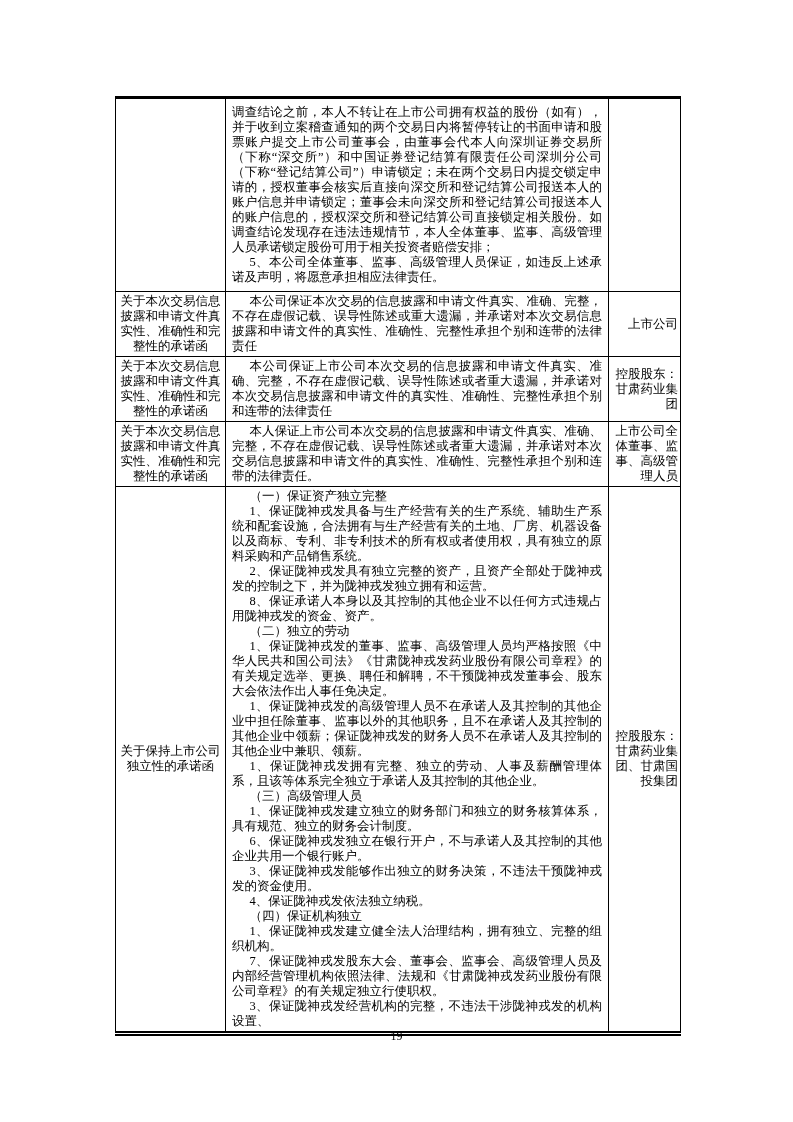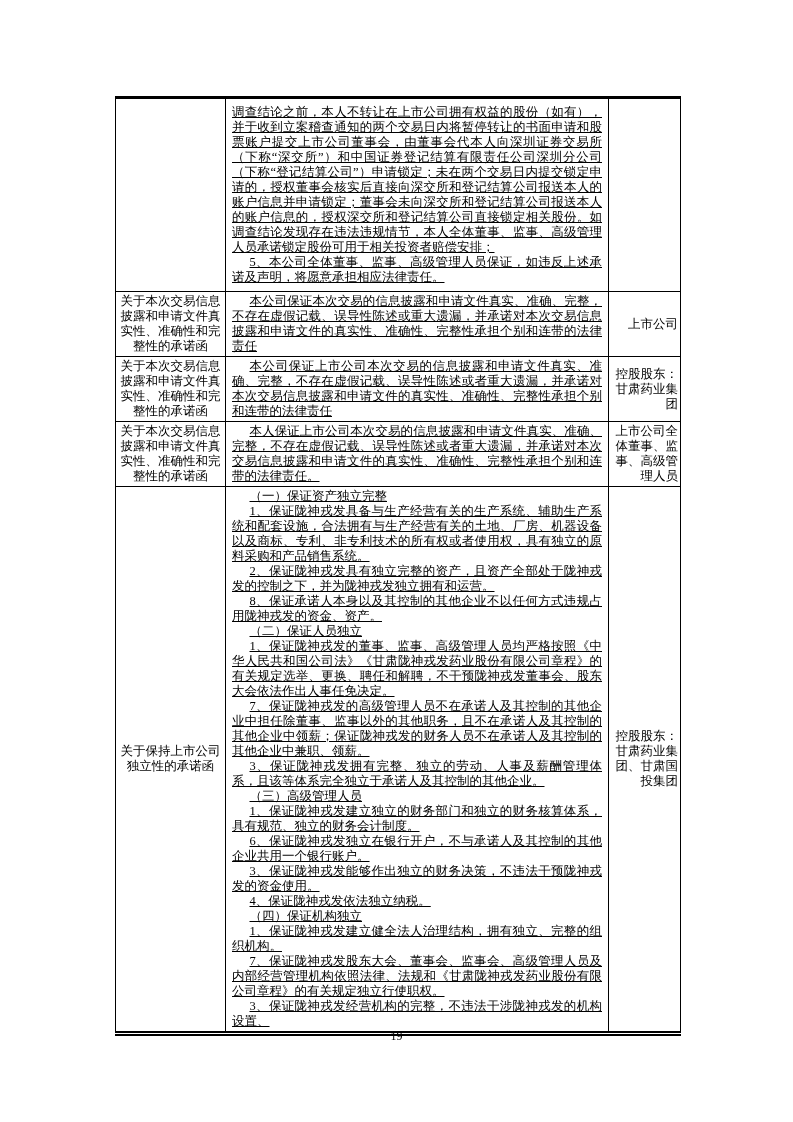--- a/index.html
+++ b/index.html
@@ -20,21 +20,21 @@
     border-top: 3px solid #000;
     border-bottom: 5px double #000;
   }
   .doc-table td {
     border: 1px solid #000;
     vertical-align: middle;
     font-size: 12.5px;
     line-height: 15px;
   }
   .lc { text-align: center; padding: 2px 4px; font-family: Liberation Serif, serif; }
-  .mc { padding: 2px 6px; text-align: justify; text-justify: inter-ideograph; text-decoration: underline; }
+  .mc { padding: 2px 6px; text-align: justify; text-justify: inter-ideograph; }
   .rc { text-align: right; padding: 2px 2px; }
   .mc p { margin: 0; }
   .ind { text-indent: 1.4em; }
   .noind { text-indent: 0; }
   tr.r0 { height: 194px; }
   tr.r1 { height: 61px; }
   tr.r2 { height: 65px; }
   tr.r3 { height: 64px; }
   tr.r4 { height: 541px; }
 
@@ -92,24 +92,24 @@
       <td class="rc">上市公司全体董事、监事、高级管理人员</td>
     </tr>
 
     <tr class="r4">
       <td class="lc">关于保持上市公司独立性的承诺函</td>
       <td class="mc">
         <p class="ind">（一）保证资产独立完整</p>
         <p class="ind">1、保证陇神戎发具备与生产经营有关的生产系统、辅助生产系统和配套设施，合法拥有与生产经营有关的土地、厂房、机器设备以及商标、专利、非专利技术的所有权或者使用权，具有独立的原料采购和产品销售系统。</p>
         <p class="ind">2、保证陇神戎发具有独立完整的资产，且资产全部处于陇神戎发的控制之下，并为陇神戎发独立拥有和运营。</p>
         <p class="ind">8、保证承诺人本身以及其控制的其他企业不以任何方式违规占用陇神戎发的资金、资产。</p>
-        <p class="ind">（二）保证人员独立</p>
+        <p class="ind">（二）独立的劳动</p>
         <p class="ind">1、保证陇神戎发的董事、监事、高级管理人员均严格按照《中华人民共和国公司法》《甘肃陇神戎发药业股份有限公司章程》的有关规定选举、更换、聘任和解聘，不干预陇神戎发董事会、股东大会依法作出人事任免决定。</p>
-        <p class="ind">7、保证陇神戎发的高级管理人员不在承诺人及其控制的其他企业中担任除董事、监事以外的其他职务，且不在承诺人及其控制的其他企业中领薪；保证陇神戎发的财务人员不在承诺人及其控制的其他企业中兼职、领薪。</p>
-        <p class="ind">3、保证陇神戎发拥有完整、独立的劳动、人事及薪酬管理体系，且该等体系完全独立于承诺人及其控制的其他企业。</p>
+        <p class="ind">1、保证陇神戎发的高级管理人员不在承诺人及其控制的其他企业中担任除董事、监事以外的其他职务，且不在承诺人及其控制的其他企业中领薪；保证陇神戎发的财务人员不在承诺人及其控制的其他企业中兼职、领薪。</p>
+        <p class="ind">1、保证陇神戎发拥有完整、独立的劳动、人事及薪酬管理体系，且该等体系完全独立于承诺人及其控制的其他企业。</p>
         <p class="ind">（三）高级管理人员</p>
         <p class="ind">1、保证陇神戎发建立独立的财务部门和独立的财务核算体系，具有规范、独立的财务会计制度。</p>
         <p class="ind">6、保证陇神戎发独立在银行开户，不与承诺人及其控制的其他企业共用一个银行账户。</p>
         <p class="ind">3、保证陇神戎发能够作出独立的财务决策，不违法干预陇神戎发的资金使用。</p>
         <p class="ind">4、保证陇神戎发依法独立纳税。</p>
         <p class="ind">（四）保证机构独立</p>
         <p class="ind">1、保证陇神戎发建立健全法人治理结构，拥有独立、完整的组织机构。</p>
         <p class="ind">7、保证陇神戎发股东大会、董事会、监事会、高级管理人员及内部经营管理机构依照法律、法规和《甘肃陇神戎发药业股份有限公司章程》的有关规定独立行使职权。</p>
         <p class="ind">3、保证陇神戎发经营机构的完整，不违法干涉陇神戎发的机构设置、</p>
       </td>

